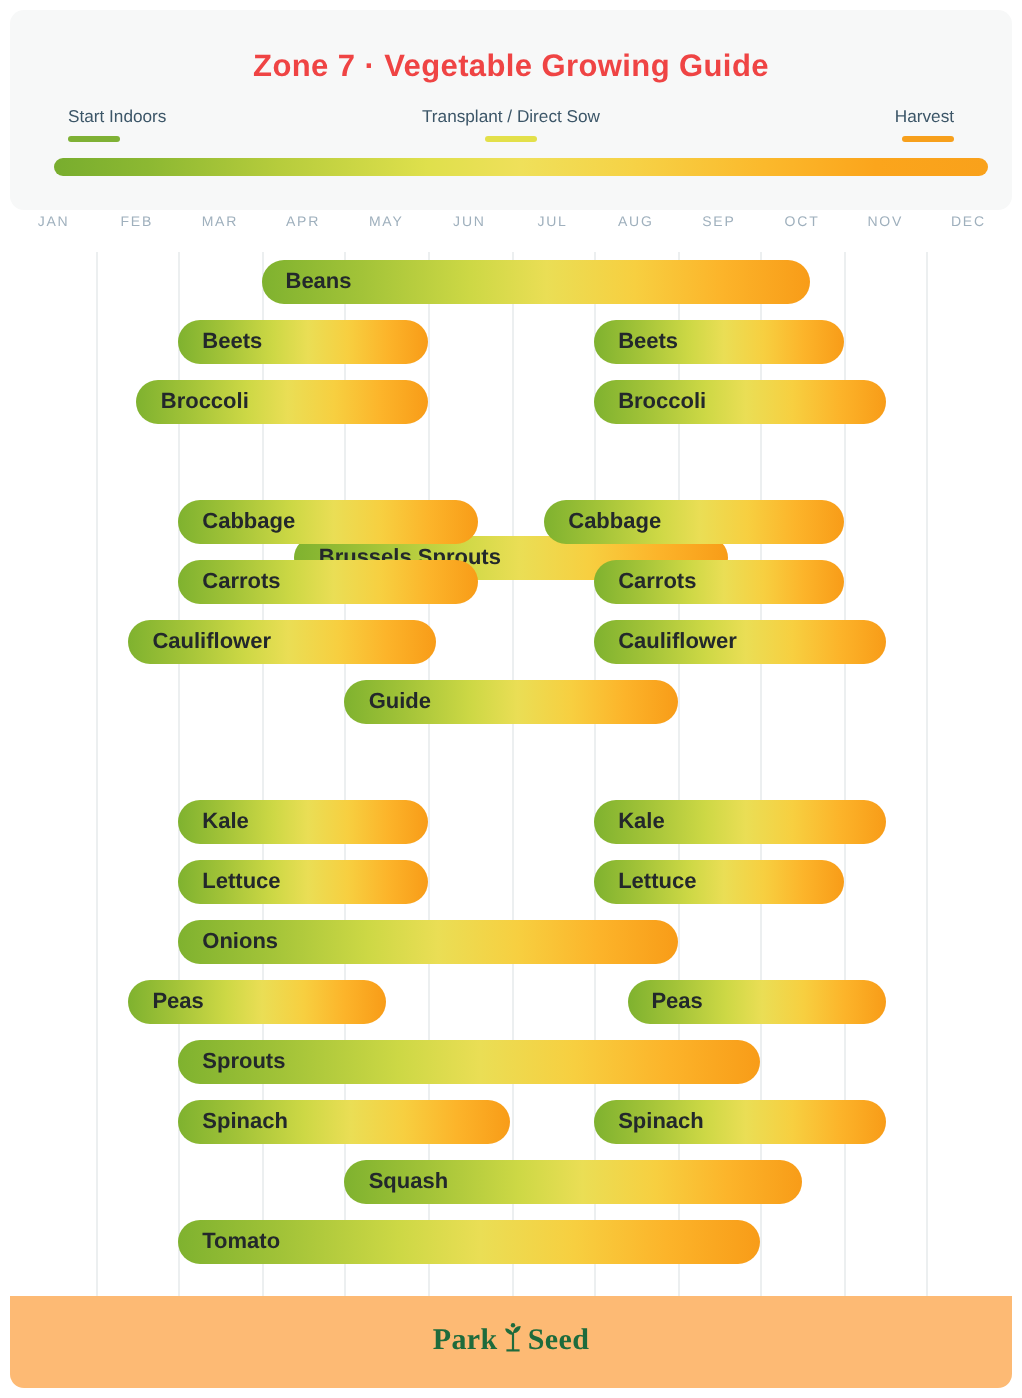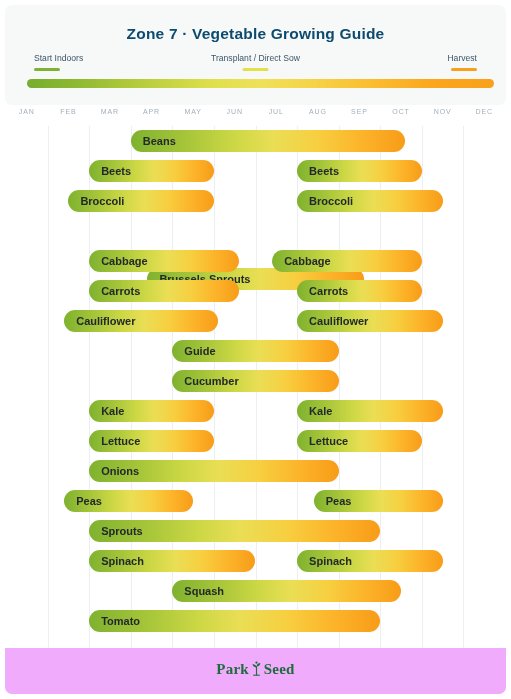--- a/index.html
+++ b/index.html
@@ -24,21 +24,21 @@
     width: 501px; height: 100px;
     background: #f7f8f8;
     border-radius: 7px;
   }
   .chart-title {
     position: absolute;
     left: 0; top: 20px; width: 100%;
     text-align: center;
     font-size: 15.5px;
     font-weight: bold;
-    color: #0c4a6e;
+    color: #ef4444;
     letter-spacing: 0.2px;
   }
   .legend {
     position: absolute;
     left: 20px; top: 48px;
     width: 461px; height: 22px;
   }
   .legend-item { position: absolute; top: 0; }
   .legend-label {
     font-size: 8.6px;
@@ -122,21 +122,21 @@
     font-weight: bold;
     color: #23282b;
     white-space: nowrap;
   }
 
   
   .footer {
     position: absolute;
     left: 5px; top: 648px;
     width: 501px; height: 46px;
-    background: #f0abfc;
+    background: #fdba74;
     border-radius: 0 0 7px 7px;
   }
   .brand {
     position: absolute;
     left: 0; top: 13px; width: 100%;
     text-align: center;
     font-family: "Liberation Serif", serif;
     font-size: 15px;
     font-weight: bold;
     color: #1e6b3c;
@@ -250,25 +250,20 @@
         </div>
         <div class="bar" style="left: 292.083px; width: 145.542px;">
           <span class="bar-label">Cauliflower</span>
         </div>
       </div>
       <div class="row" style="top: 210px;">
         <div class="bar" style="left: 167.333px; width: 166.333px;">
           <span class="bar-label">Guide</span>
         </div>
       </div>
-      <div class="row" style="top: 240px;">
-        <div class="bar" style="left: 167.333px; width: 166.333px;">
-          <span class="bar-label">Cucumber</span>
-        </div>
-      </div>
       <div class="row" style="top: 270px;">
         <div class="bar" style="left: 84.1667px; width: 124.75px;">
           <span class="bar-label">Kale</span>
         </div>
         <div class="bar" style="left: 292.083px; width: 145.542px;">
           <span class="bar-label">Kale</span>
         </div>
       </div>
       <div class="row" style="top: 300px;">
         <div class="bar" style="left: 84.1667px; width: 124.75px;">

